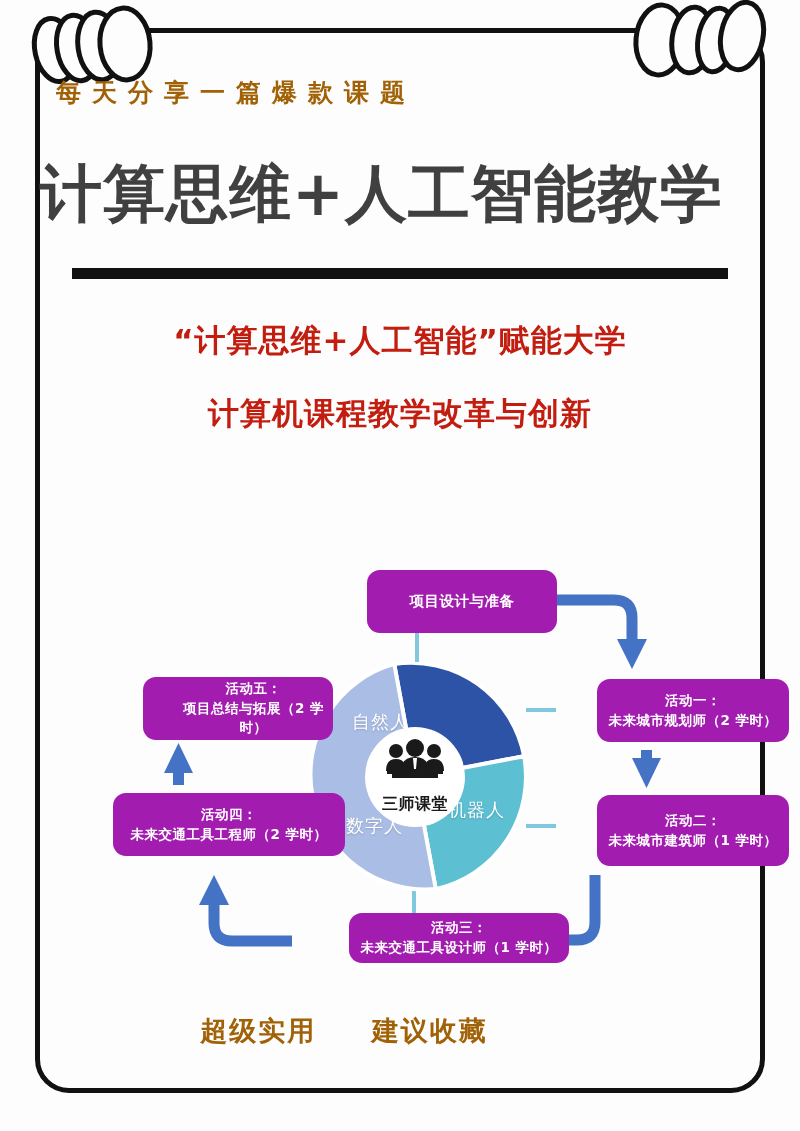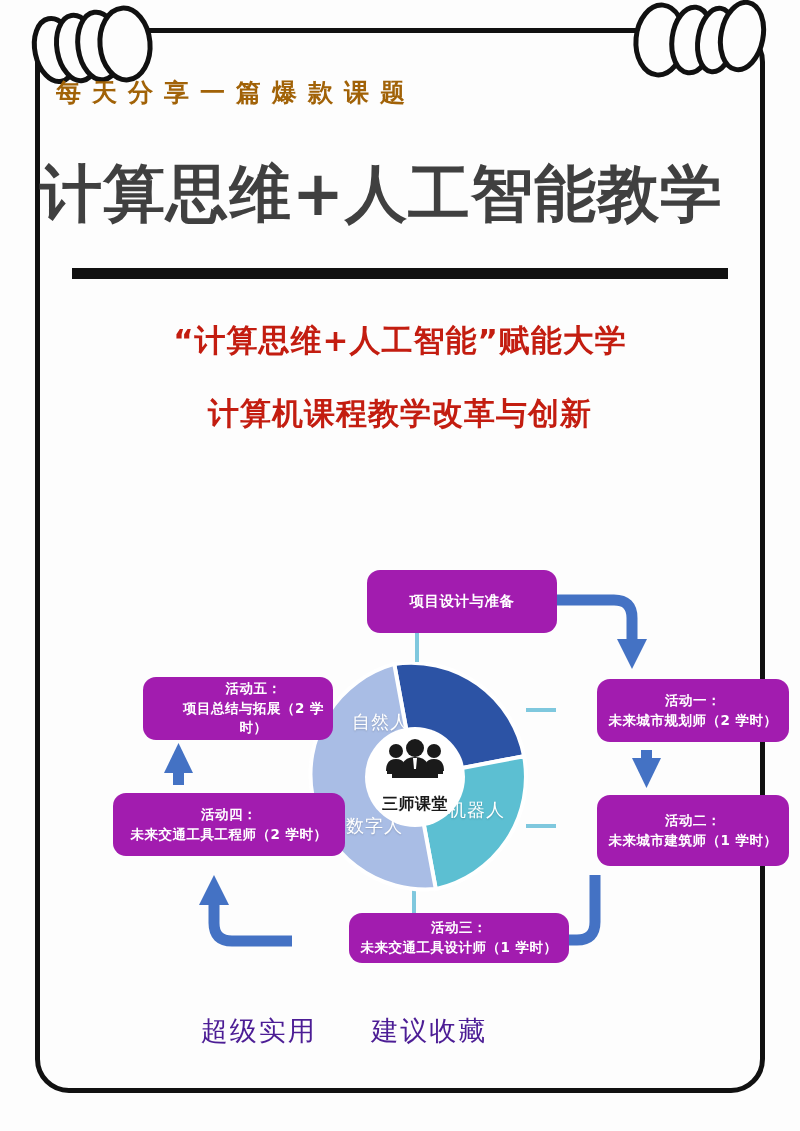--- a/index.html
+++ b/index.html
@@ -164,23 +164,23 @@
     margin-top: 15px;
   }
 
   
   .footer {
     position: absolute;
     left: 40px;
     top: 1013px;
     width: 608px;
     text-align: center;
-    color: #4c1d95;
+    color: #a16207;
     font-size: 27px;
-    font-weight: normal;
+    font-weight: bold;
     letter-spacing: 2px;
   }
   .footer span { margin: 0 22px; }
 </style>
 </head>
 <body>
 
 <div id="poster">
 
   <div class="note-frame"></div>

